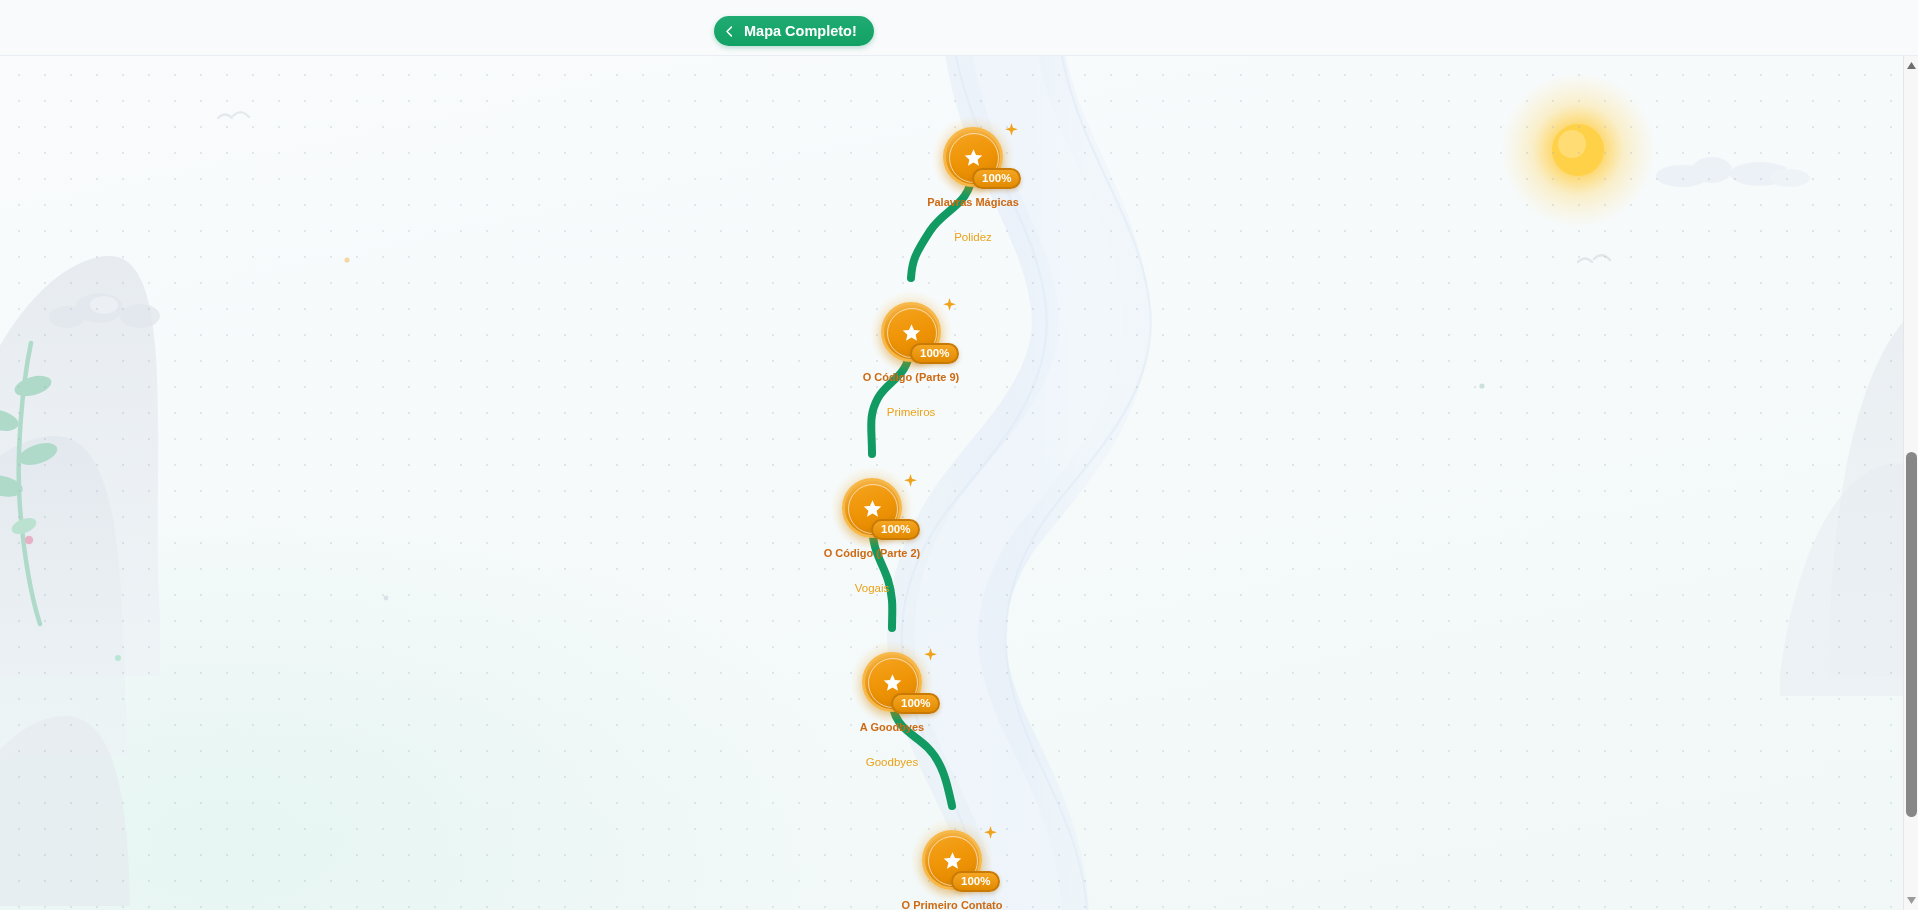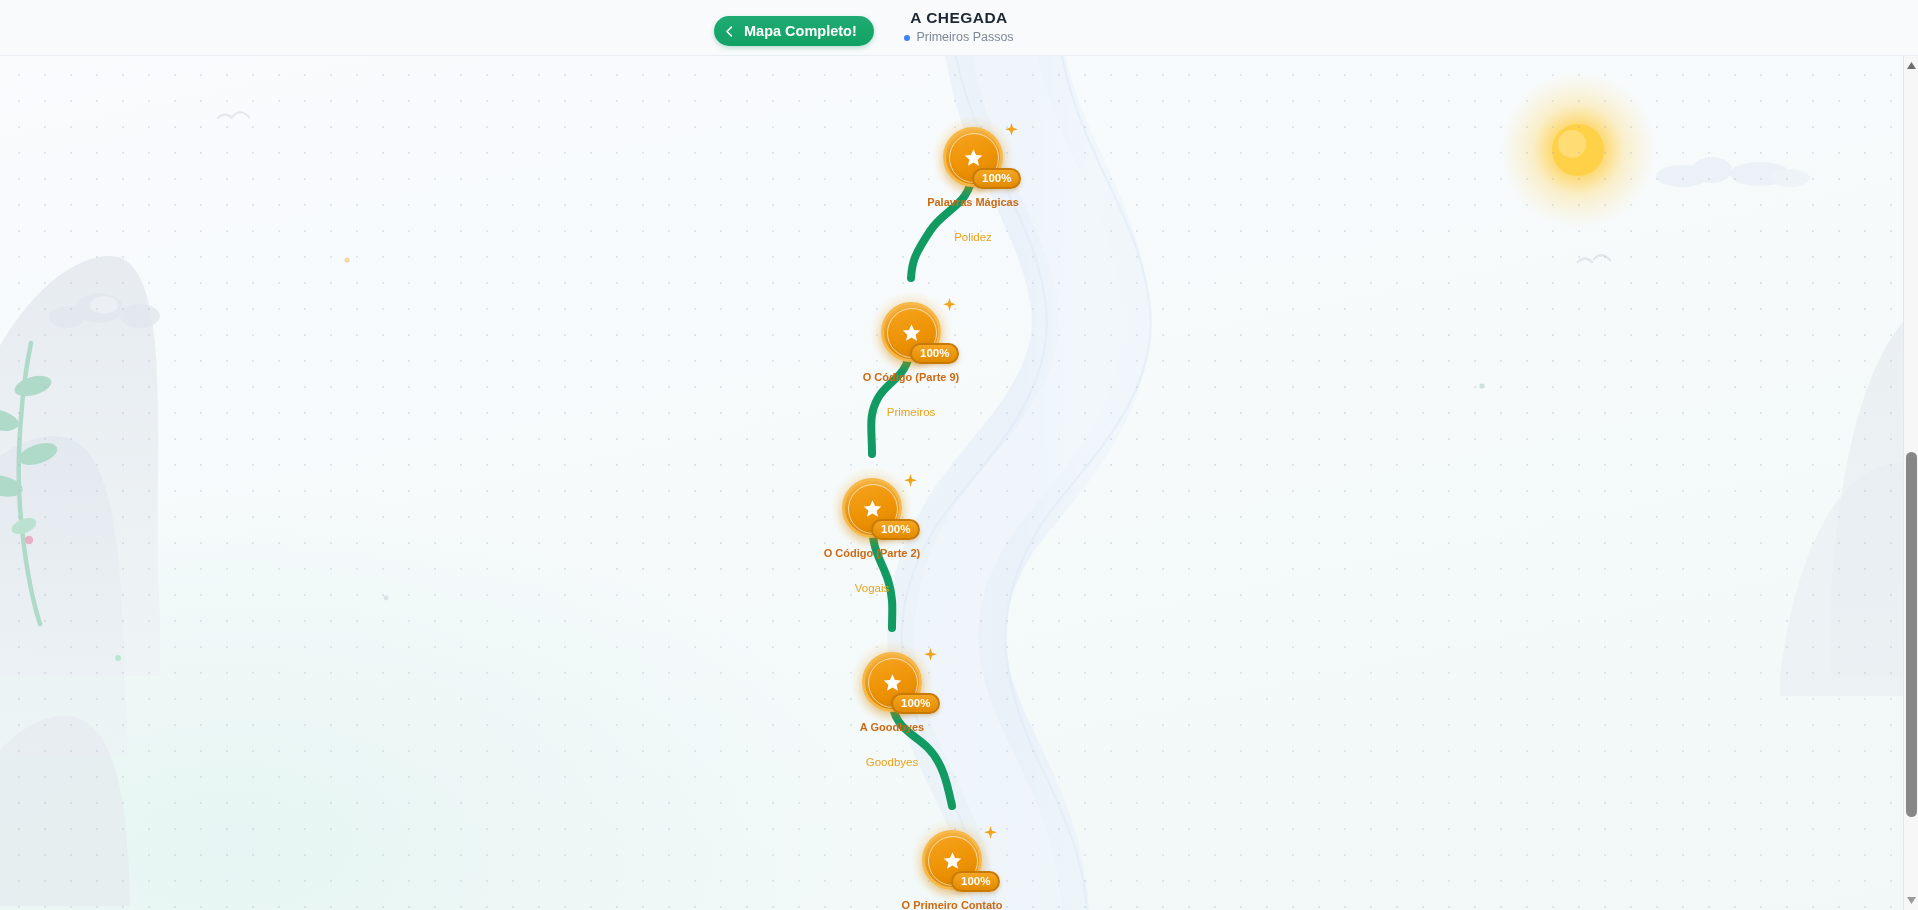--- a/index.html
+++ b/index.html
@@ -265,27 +265,20 @@
 
   <div class="header">
 
     <button class="back-btn">
       <svg class="chev" viewBox="0 0 24 24">
         <path d="M15 5 L8 12 L15 19" fill="none" stroke="#ffffff" stroke-width="2.4" stroke-linecap="round" stroke-linejoin="round"></path>
       </svg>
       <span>Mapa Completo!</span>
     </button>
 
-    <div class="title-block">
-      <div class="title-main">A CHEGADA</div>
-      <div class="title-sub">
-        <span class="sub-dot"></span>
-        <span>Primeiros Passos</span>
-      </div>
-    </div>
 
   </div>
 
   <div class="canvas">
 
     <svg class="bgsvg" viewBox="0 0 1903 854" preserveAspectRatio="none">
       <defs>
         <linearGradient id="hillG" x1="0" y1="0" x2="0" y2="1">
           <stop offset="0%" stop-color="#e4e9ee"></stop>
           <stop offset="100%" stop-color="#eef3f6"></stop>

